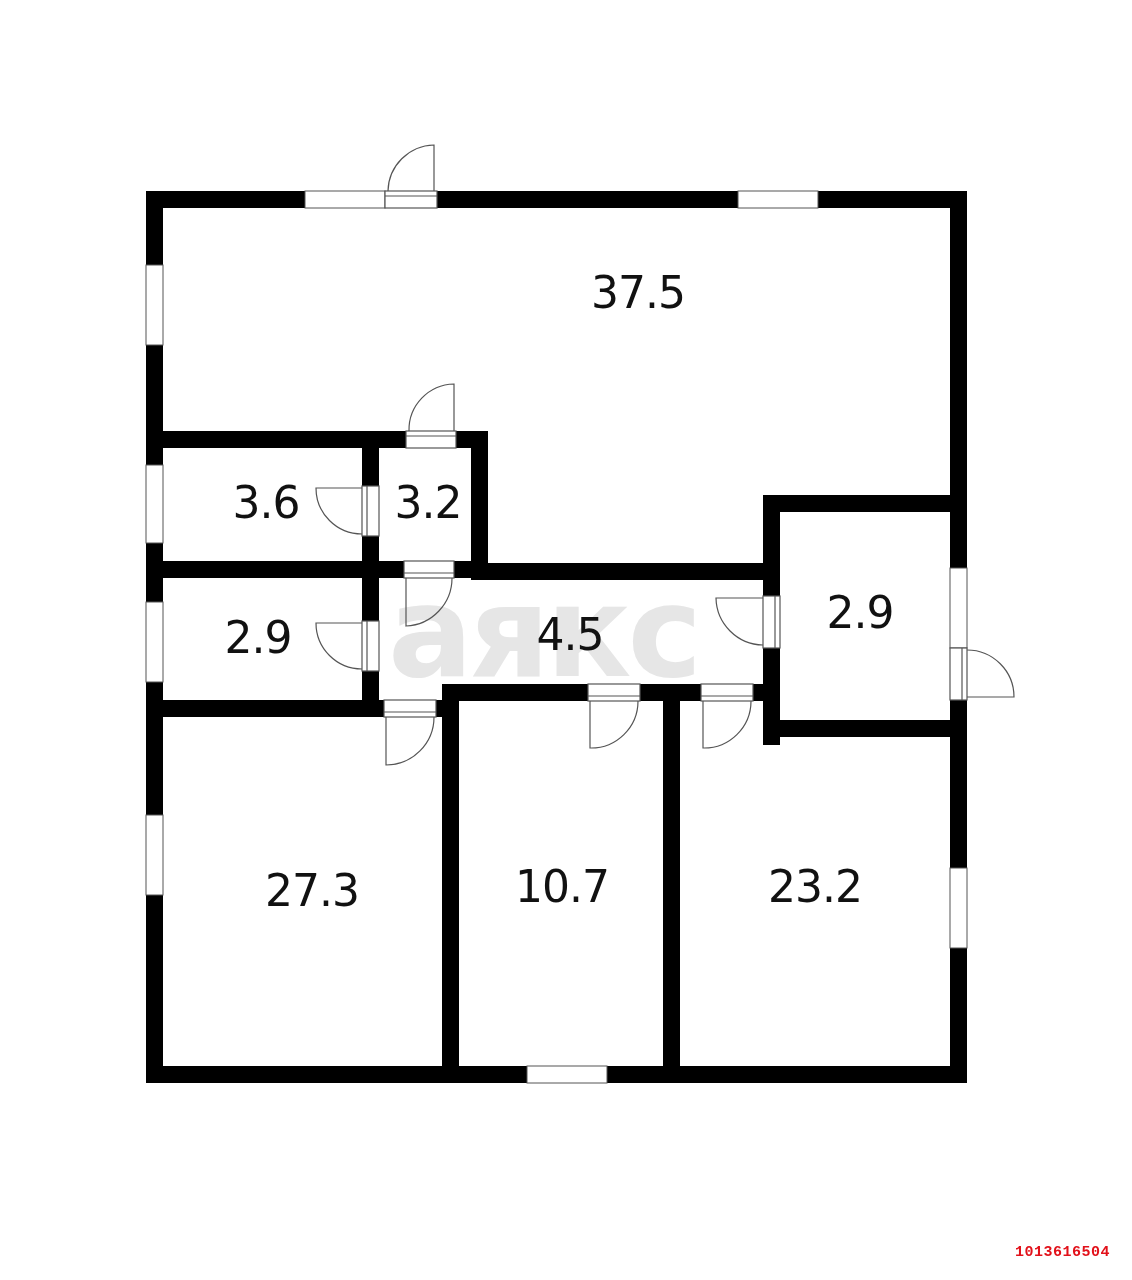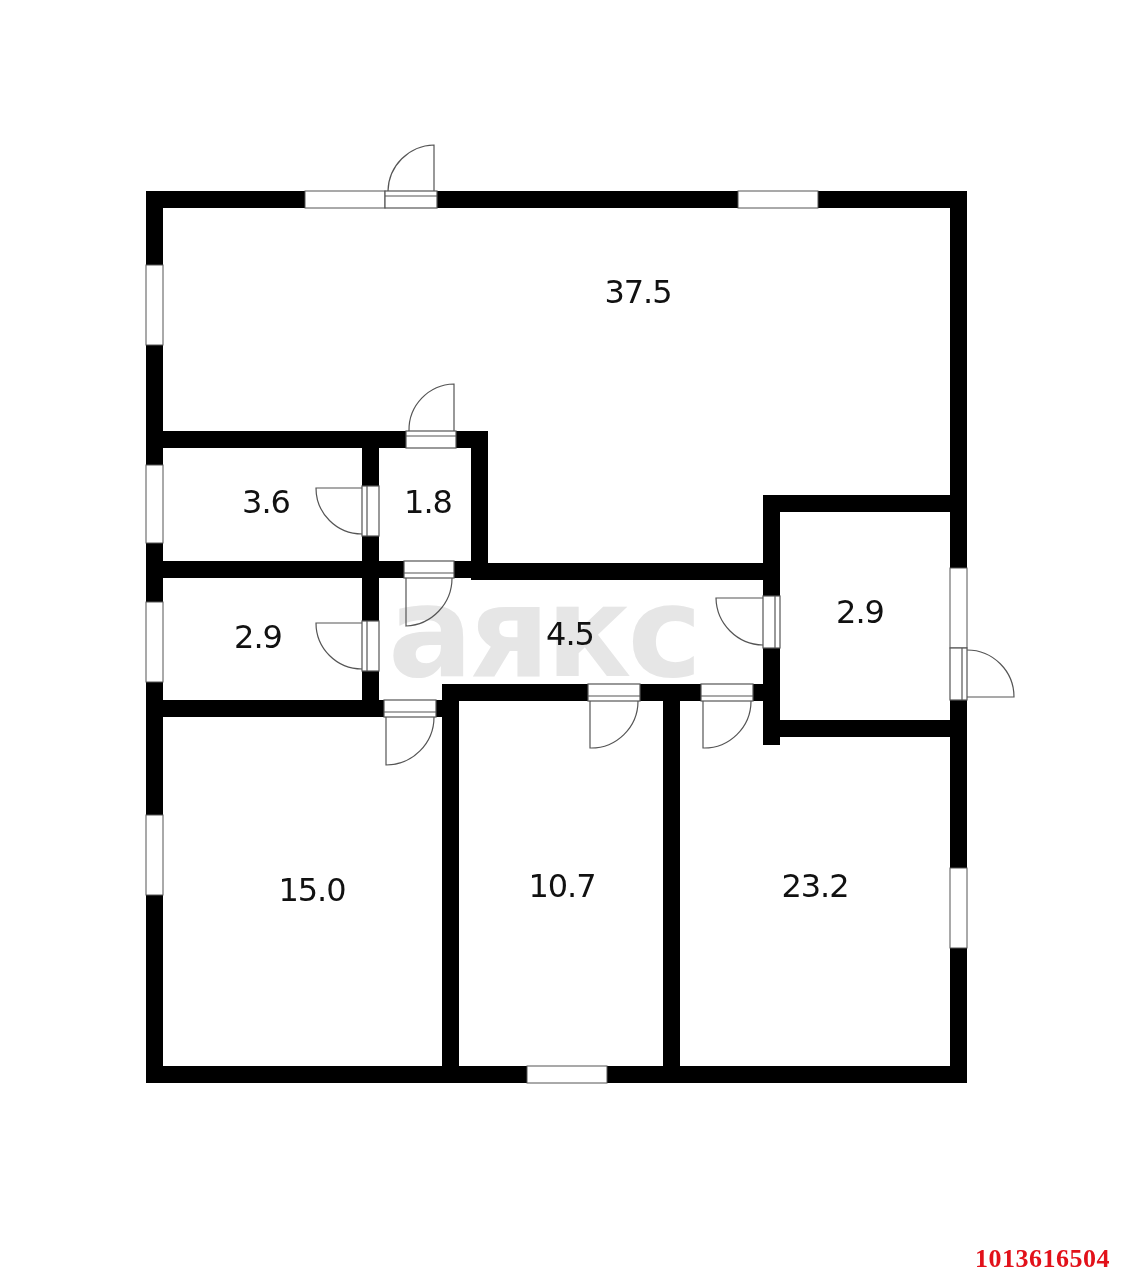--- a/index.html
+++ b/index.html
@@ -1,27 +1,27 @@
 <!DOCTYPE html>
 <html><head>
 <meta charset="utf-8">
 <style>
   html, body { margin:0; padding:0; background:#ffffff; }
   body { width:1132px; height:1280px; position:relative; overflow:hidden;
          font-family:"DejaVu Sans", "Liberation Sans", sans-serif; }
   #plan { position:absolute; left:0; top:0; width:1132px; height:1280px; }
   .room-label { position:absolute; transform:translate(-50%,-50%);
-                font-family:"DejaVu Sans", sans-serif; font-size:32px;
+                font-family:"DejaVu Sans", sans-serif; font-size:44px;
                 color:#111111; letter-spacing:-1px; white-space:nowrap; }
   .watermark { position:absolute; left:388px; top:578px; width:370px; height:110px;
                font-family:"DejaVu Sans", sans-serif; font-weight:bold; font-size:126px;
                line-height:110px; color:#e6e6e6; letter-spacing:-4px; z-index:0; }
   .listing-id { position:absolute; right:22px; top:1244px;
-                font-family:Liberation Serif, serif; font-weight:bold;
-                font-size:26px; color:#e2111a; letter-spacing:0.5px; }
+                font-family:Liberation Mono, monospace; font-weight:bold;
+                font-size:15px; color:#e2111a; letter-spacing:0.5px; }
 </style>
 </head>
 <body>
 
 <div id="plan">
   <div class="watermark">аякс</div>
 
   <svg width="1132" height="1280" viewBox="0 0 1132 1280" style="position:absolute;left:0;top:0;z-index:1">
     <g fill="#000">
 
@@ -107,22 +107,22 @@
       <path d="M763 598 L716 598 A48 48 0 0 0 763 645" fill="none"></path>
 
       <rect x="950" y="648" width="17" height="52"></rect>
       <line x1="962" y1="648" x2="962" y2="700"></line>
       <path d="M967 650 A47 47 0 0 1 1014 697 L967 697" fill="none"></path>
     </g>
   </svg>
 
   <div class="room-label" style="left:638px;top:292px;z-index:2">37.5</div>
   <div class="room-label" style="left:266px;top:502px;z-index:2">3.6</div>
-  <div class="room-label" style="left:428px;top:502px;z-index:2">1.8</div>
+  <div class="room-label" style="left:428px;top:502px;z-index:2">3.2</div>
   <div class="room-label" style="left:258px;top:637px;z-index:2">2.9</div>
   <div class="room-label" style="left:570px;top:634px;z-index:2">4.5</div>
   <div class="room-label" style="left:860px;top:612px;z-index:2">2.9</div>
-  <div class="room-label" style="left:312px;top:890px;z-index:2">15.0</div>
+  <div class="room-label" style="left:312px;top:890px;z-index:2">27.3</div>
   <div class="room-label" style="left:562px;top:886px;z-index:2">10.7</div>
   <div class="room-label" style="left:815px;top:886px;z-index:2">23.2</div>
 </div>
 
 <div class="listing-id">1013616504</div>
 
 </body></html>

